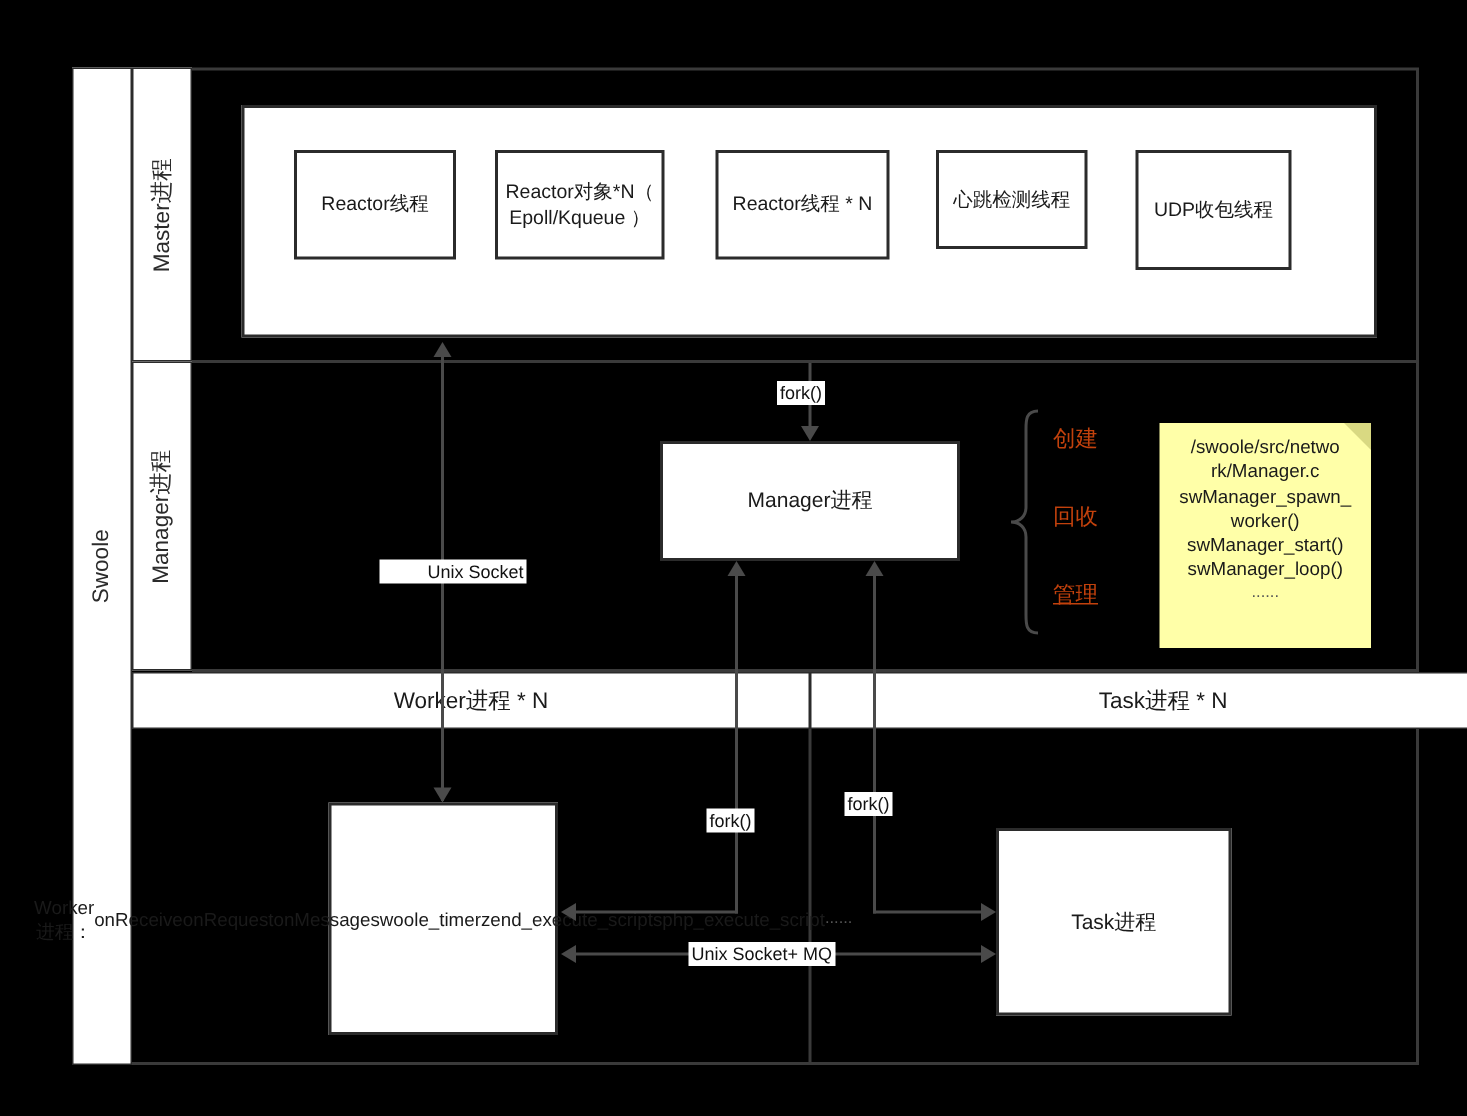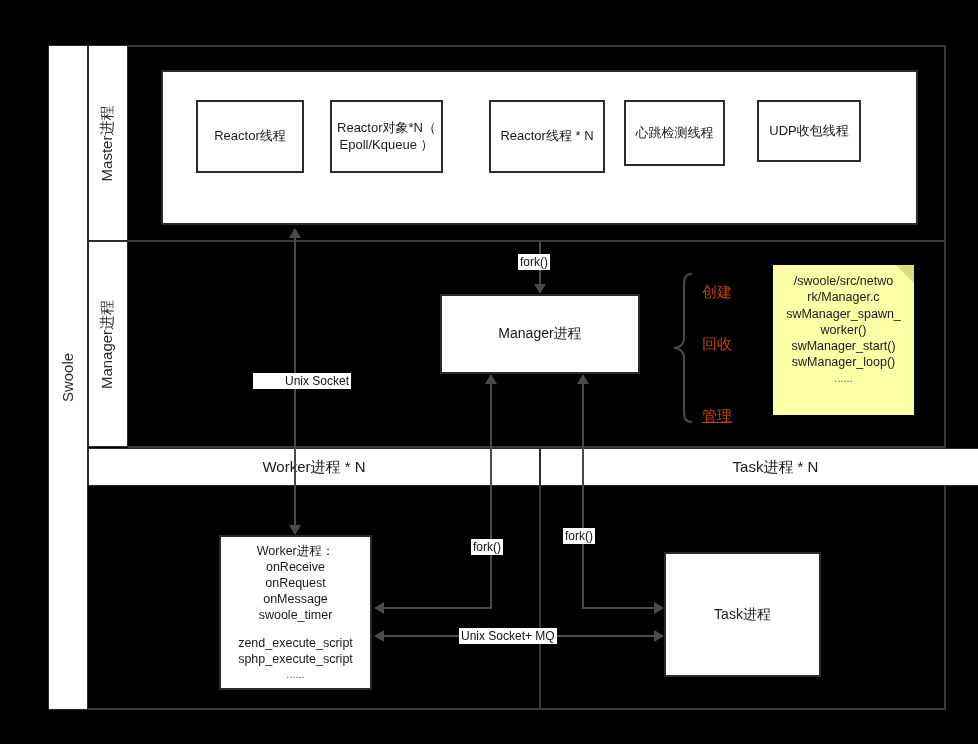--- a/index.html
+++ b/index.html
@@ -77,70 +77,70 @@
   <div class="abs white" style="left:161px;top:70px;width:757px;height:155px;"></div>
 
   <div class="abs wbox" style="left:196px;top:100px;width:108px;height:73px;">
     <span>Reactor线程</span>
   </div>
 
   <div class="abs wbox" style="left:330px;top:100px;width:113px;height:73px;">
     <span style="padding:0 4px;">Reactor对象*N（ Epoll/Kqueue ）</span>
   </div>
 
-  <div class="abs wbox" style="left:489px;top:100px;width:116px;height:73px;">
+  <div class="abs wbox" style="left:477px;top:100px;width:116px;height:73px;">
     <span>Reactor线程 * N</span>
   </div>
 
   <div class="abs wbox" style="left:624px;top:100px;width:101px;height:66px;">
     <span>心跳检测线程</span>
   </div>
 
-  <div class="abs wbox" style="left:757px;top:100px;width:104px;height:62px;">
+  <div class="abs wbox" style="left:757px;top:100px;width:104px;height:80px;">
     <span>UDP收包线程</span>
   </div>
 
   <div class="abs wbox" style="left:440px;top:294px;width:200px;height:80px;font-size:14px;">
     <span>Manager进程</span>
   </div>
 
   <div class="abs line-v" style="left:539px;top:242px;height:42px;"></div>
   <div class="arr arr-down" style="left:534px;top:284px;"></div>
   <div class="edge-label" style="left:518px;top:254px;">fork()</div>
 
   <div class="brace" style="left:672px;top:272px;">
     <svg width="22" height="152" viewBox="0 0 22 152" aria-hidden="true">
       <path d="M20 2 C12 2 12 8 12 14 L12 66 C12 72 8 76 2 76 C8 76 12 80 12 86 L12 138 C12 144 12 150 20 150" fill="none" stroke="#4a4a4a" stroke-width="2"></path>
     </svg>
   </div>
   <div class="gray-txt" style="left:702px;top:283px;">创建</div>
   <div class="gray-txt" style="left:702px;top:335px;">回收</div>
-  <div class="gray-txt" style="left:702px;top:407px;text-decoration:underline;">管理</div>
+  <div class="gray-txt" style="left:702px;top:387px;text-decoration:underline;">管理</div>
 
-  <div class="abs note" style="left:773px;top:265px;width:141px;height:150px;">
+  <div class="abs note" style="left:773px;top:282px;width:141px;height:150px;">
     <div>/swoole/src/netwo</div>
     <div>rk/Manager.c</div>
     <div>swManager_spawn_</div>
     <div>worker()</div>
     <div>swManager_start()</div>
     <div>swManager_loop()</div>
     <div style="font-size:11px;color:#555;">......</div>
     <div class="note-fold"></div>
   </div>
 
   <div class="abs band" style="left:88px;top:448px;width:452px;height:38px;">
     <span>Worker进程 * N</span>
   </div>
   <div class="abs band" style="left:540px;top:448px;width:471px;height:38px;">
     <span>Task进程 * N</span>
   </div>
 
   <div class="abs" style="left:539px;top:486px;width:2px;height:224px;background:#3a3a3a;"></div>
 
-  <div class="abs wbox" style="left:219px;top:535px;width:153px;height:155px;flex-direction:column;
+  <div class="abs wbox" style="left:219px;top:535px;width:153px;height:155px;flex-direction:row;
               justify-content:center;font-size:12.5px;">
     <div>Worker进程：</div>
     <div>onReceive</div>
     <div>onRequest</div>
     <div>onMessage</div>
     <div>swoole_timer</div>
     <div style="height:12px;"></div>
     <div>zend_execute_script</div>
     <div>sphp_execute_script</div>
     <div style="font-size:11px;color:#555;">......</div>

